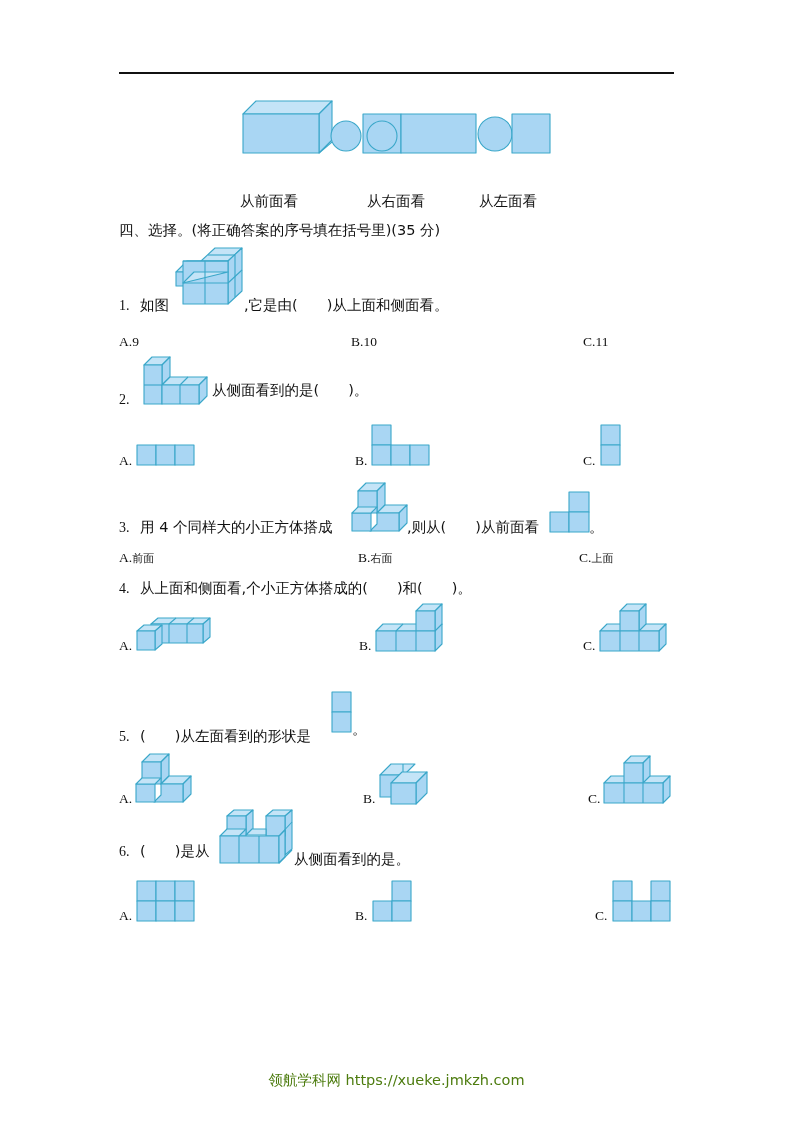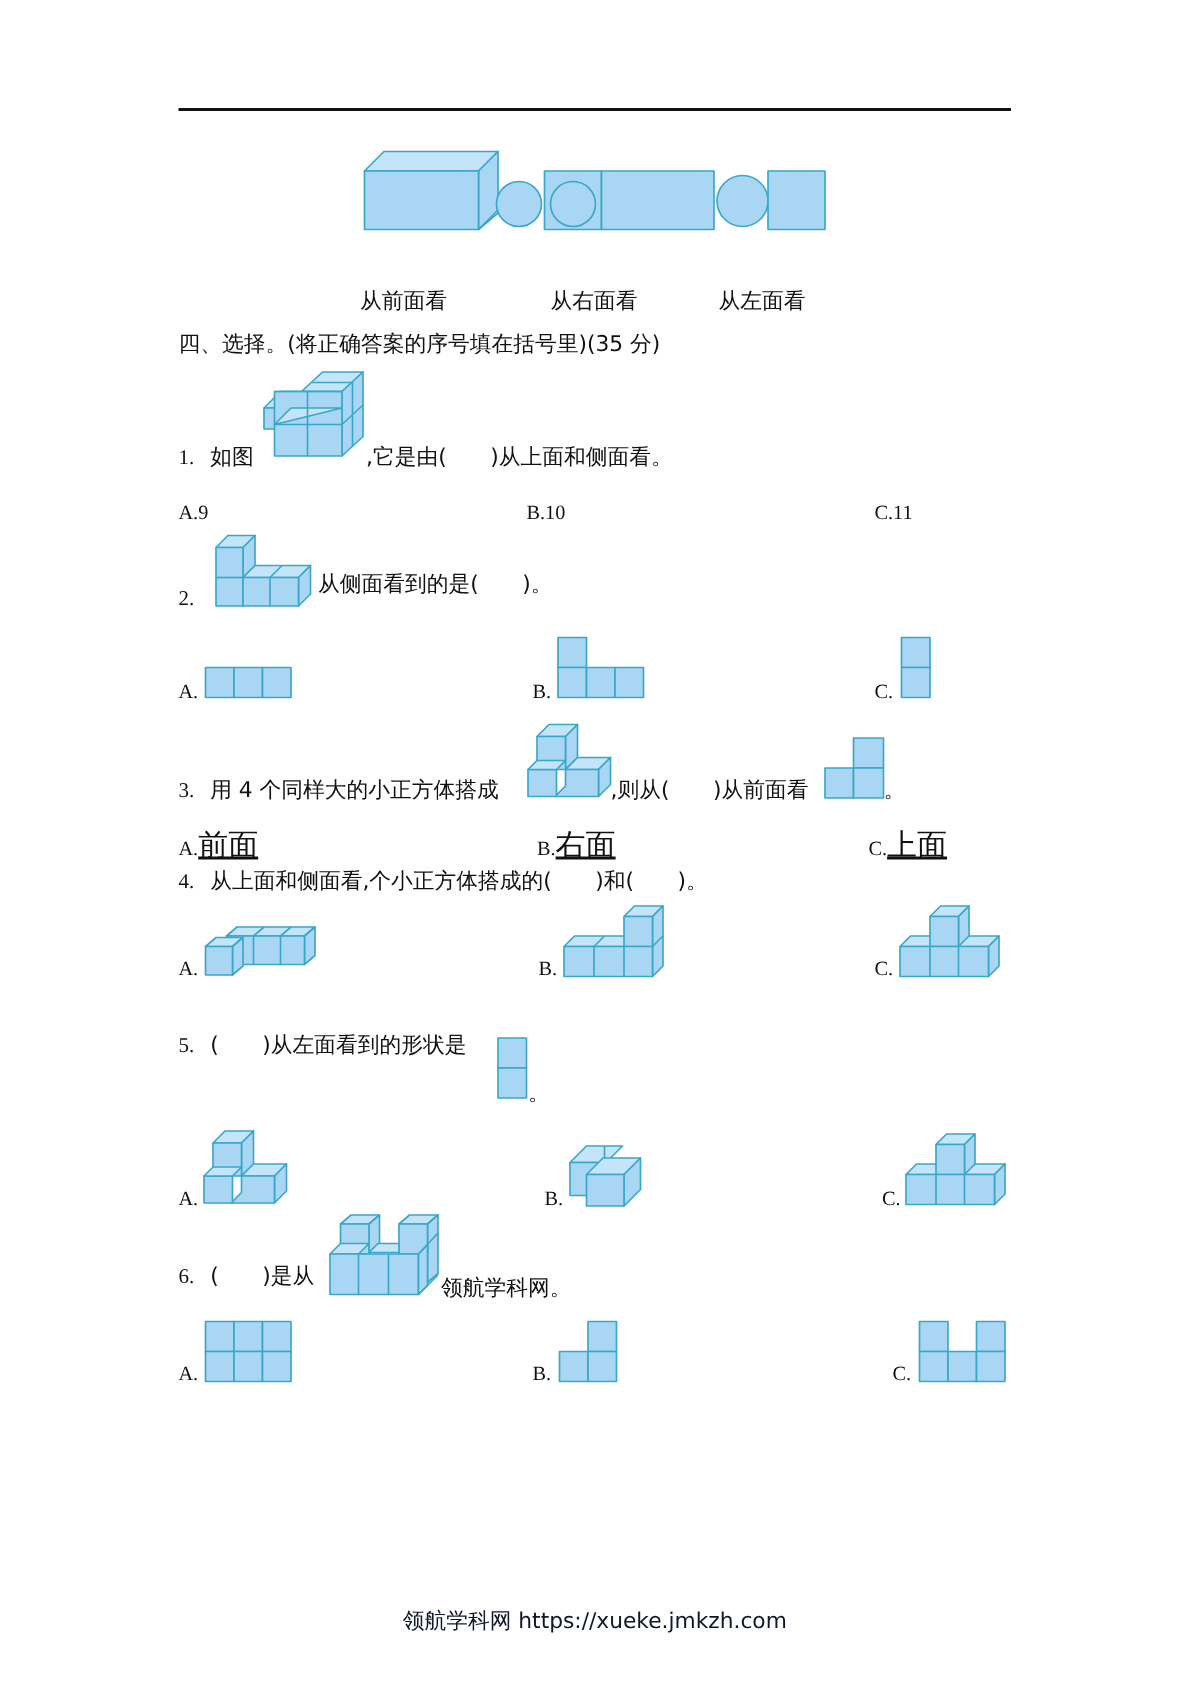--- a/index.html
+++ b/index.html
@@ -2,27 +2,27 @@
 <html><head>
 <meta charset="utf-8">
 <style>
   html, body { margin:0; padding:0; background:#ffffff; }
   body { width:793px; height:1122px; position:relative; overflow:hidden;
          font-family:"DejaVu Sans", "Liberation Sans", sans-serif; color:#111; }
   .rule { position:absolute; left:119px; top:72px; width:555px; height:1.5px; background:#111; }
   .t { position:absolute; font-size:14.5px; line-height:18px; white-space:nowrap; }
   .num { font-family:"Liberation Serif","DejaVu Serif",serif; font-size:14px; }
   .opt { position:absolute; font-family:"Liberation Serif","DejaVu Serif",serif; font-size:13.5px; white-space:nowrap; }
-  .opt .cn { font-family:"DejaVu Sans","Liberation Sans",sans-serif; font-size:20px;text-decoration:underline; }
+  .opt .cn { font-family:"DejaVu Sans","Liberation Sans",sans-serif; font-size:11px; }
   svg { position:absolute; overflow:visible; }
   .f { fill:#a9d6f3; stroke:#3aa7c9; stroke-width:1.1; stroke-linejoin:round; }
   .fl { fill:#c4e4f7; stroke:#3aa7c9; stroke-width:1.1; stroke-linejoin:round; }
   .ln { fill:none; stroke:#3aa7c9; stroke-width:1.1; }
   .footer { position:absolute; left:0; width:793px; top:1071px; text-align:center;
-            font-size:14.5px; color:#0f172a; }
+            font-size:14.5px; color:#4d7c0f; }
 </style>
 </head>
 <body>
 
 <div class="rule"></div>
 
 <svg style="left:242px;top:100px" width="312" height="56">
 
   <polygon class="fl" points="1,14 14,1 90,1 77,14"></polygon>
   <polygon class="f" points="77,14 90,1 90,40 77,53"></polygon>
@@ -164,21 +164,21 @@
   <polygon class="fl" points="1,28 8,21 67,21 60,28"></polygon>
   <polygon class="f" points="60,28 67,21 67,41 60,48"></polygon>
   <polygon class="fl" points="21,8 28,1 47,1 40,8"></polygon>
   <polygon class="f" points="40,8 47,1 47,21 40,28"></polygon>
   <rect class="f" x="21" y="8" width="19" height="20"></rect>
   <rect class="f" x="1" y="28" width="59" height="20"></rect>
   <line class="ln" x1="21" y1="28" x2="21" y2="48"></line>
     <line class="ln" x1="40" y1="28" x2="40" y2="48"></line>
 </svg>
 
-<div class="t" style="left:119px;top:688px">
+<div class="t" style="left:119px;top:727px">
   <span class="num">5.</span>
   <span style="margin-left:6px">(　　)从左面看到的形状是</span>
 </div>
 <svg style="left:331px;top:691px" width="22" height="42">
   <rect class="f" x="1" y="1" width="19" height="20"></rect>
     <rect class="f" x="1" y="21" width="19" height="20"></rect>
 </svg>
 <div class="t" style="left:352px;top:720px">。</div>
 
 <div class="opt" style="left:119px;top:791px"><span>A.</span></div>
@@ -226,21 +226,21 @@
   <rect class="f" x="47" y="7" width="19" height="20"></rect>
   <polygon class="fl" points="27,26 33,20 47,20 47,26"></polygon>
   <polygon class="fl" points="1,27 8,20 27,20 20,27"></polygon>
   <rect class="f" x="1" y="27" width="59" height="27"></rect>
   <polygon class="f" points="60,27 66,21 66,48 60,54"></polygon>
   <line class="ln" x1="20" y1="27" x2="20" y2="54"></line>
     <line class="ln" x1="40" y1="27" x2="40" y2="54"></line>
   <line class="ln" x1="60" y1="27" x2="73" y2="13"></line>
   <line class="ln" x1="60" y1="54" x2="73" y2="41"></line>
 </svg>
-<div class="t" style="left:294px;top:850px">领航学科网。</div>
+<div class="t" style="left:294px;top:850px">从侧面看到的是。</div>
 
 <div class="opt" style="left:119px;top:908px"><span>A.</span></div>
 <svg style="left:136px;top:880px" width="62" height="42">
   <rect class="f" x="1" y="1" width="19" height="20"></rect>
     <rect class="f" x="20" y="1" width="19" height="20"></rect>
     <rect class="f" x="39" y="1" width="19" height="20"></rect>
   <rect class="f" x="1" y="21" width="19" height="20"></rect>
     <rect class="f" x="20" y="21" width="19" height="20"></rect>
     <rect class="f" x="39" y="21" width="19" height="20"></rect>
 </svg>

